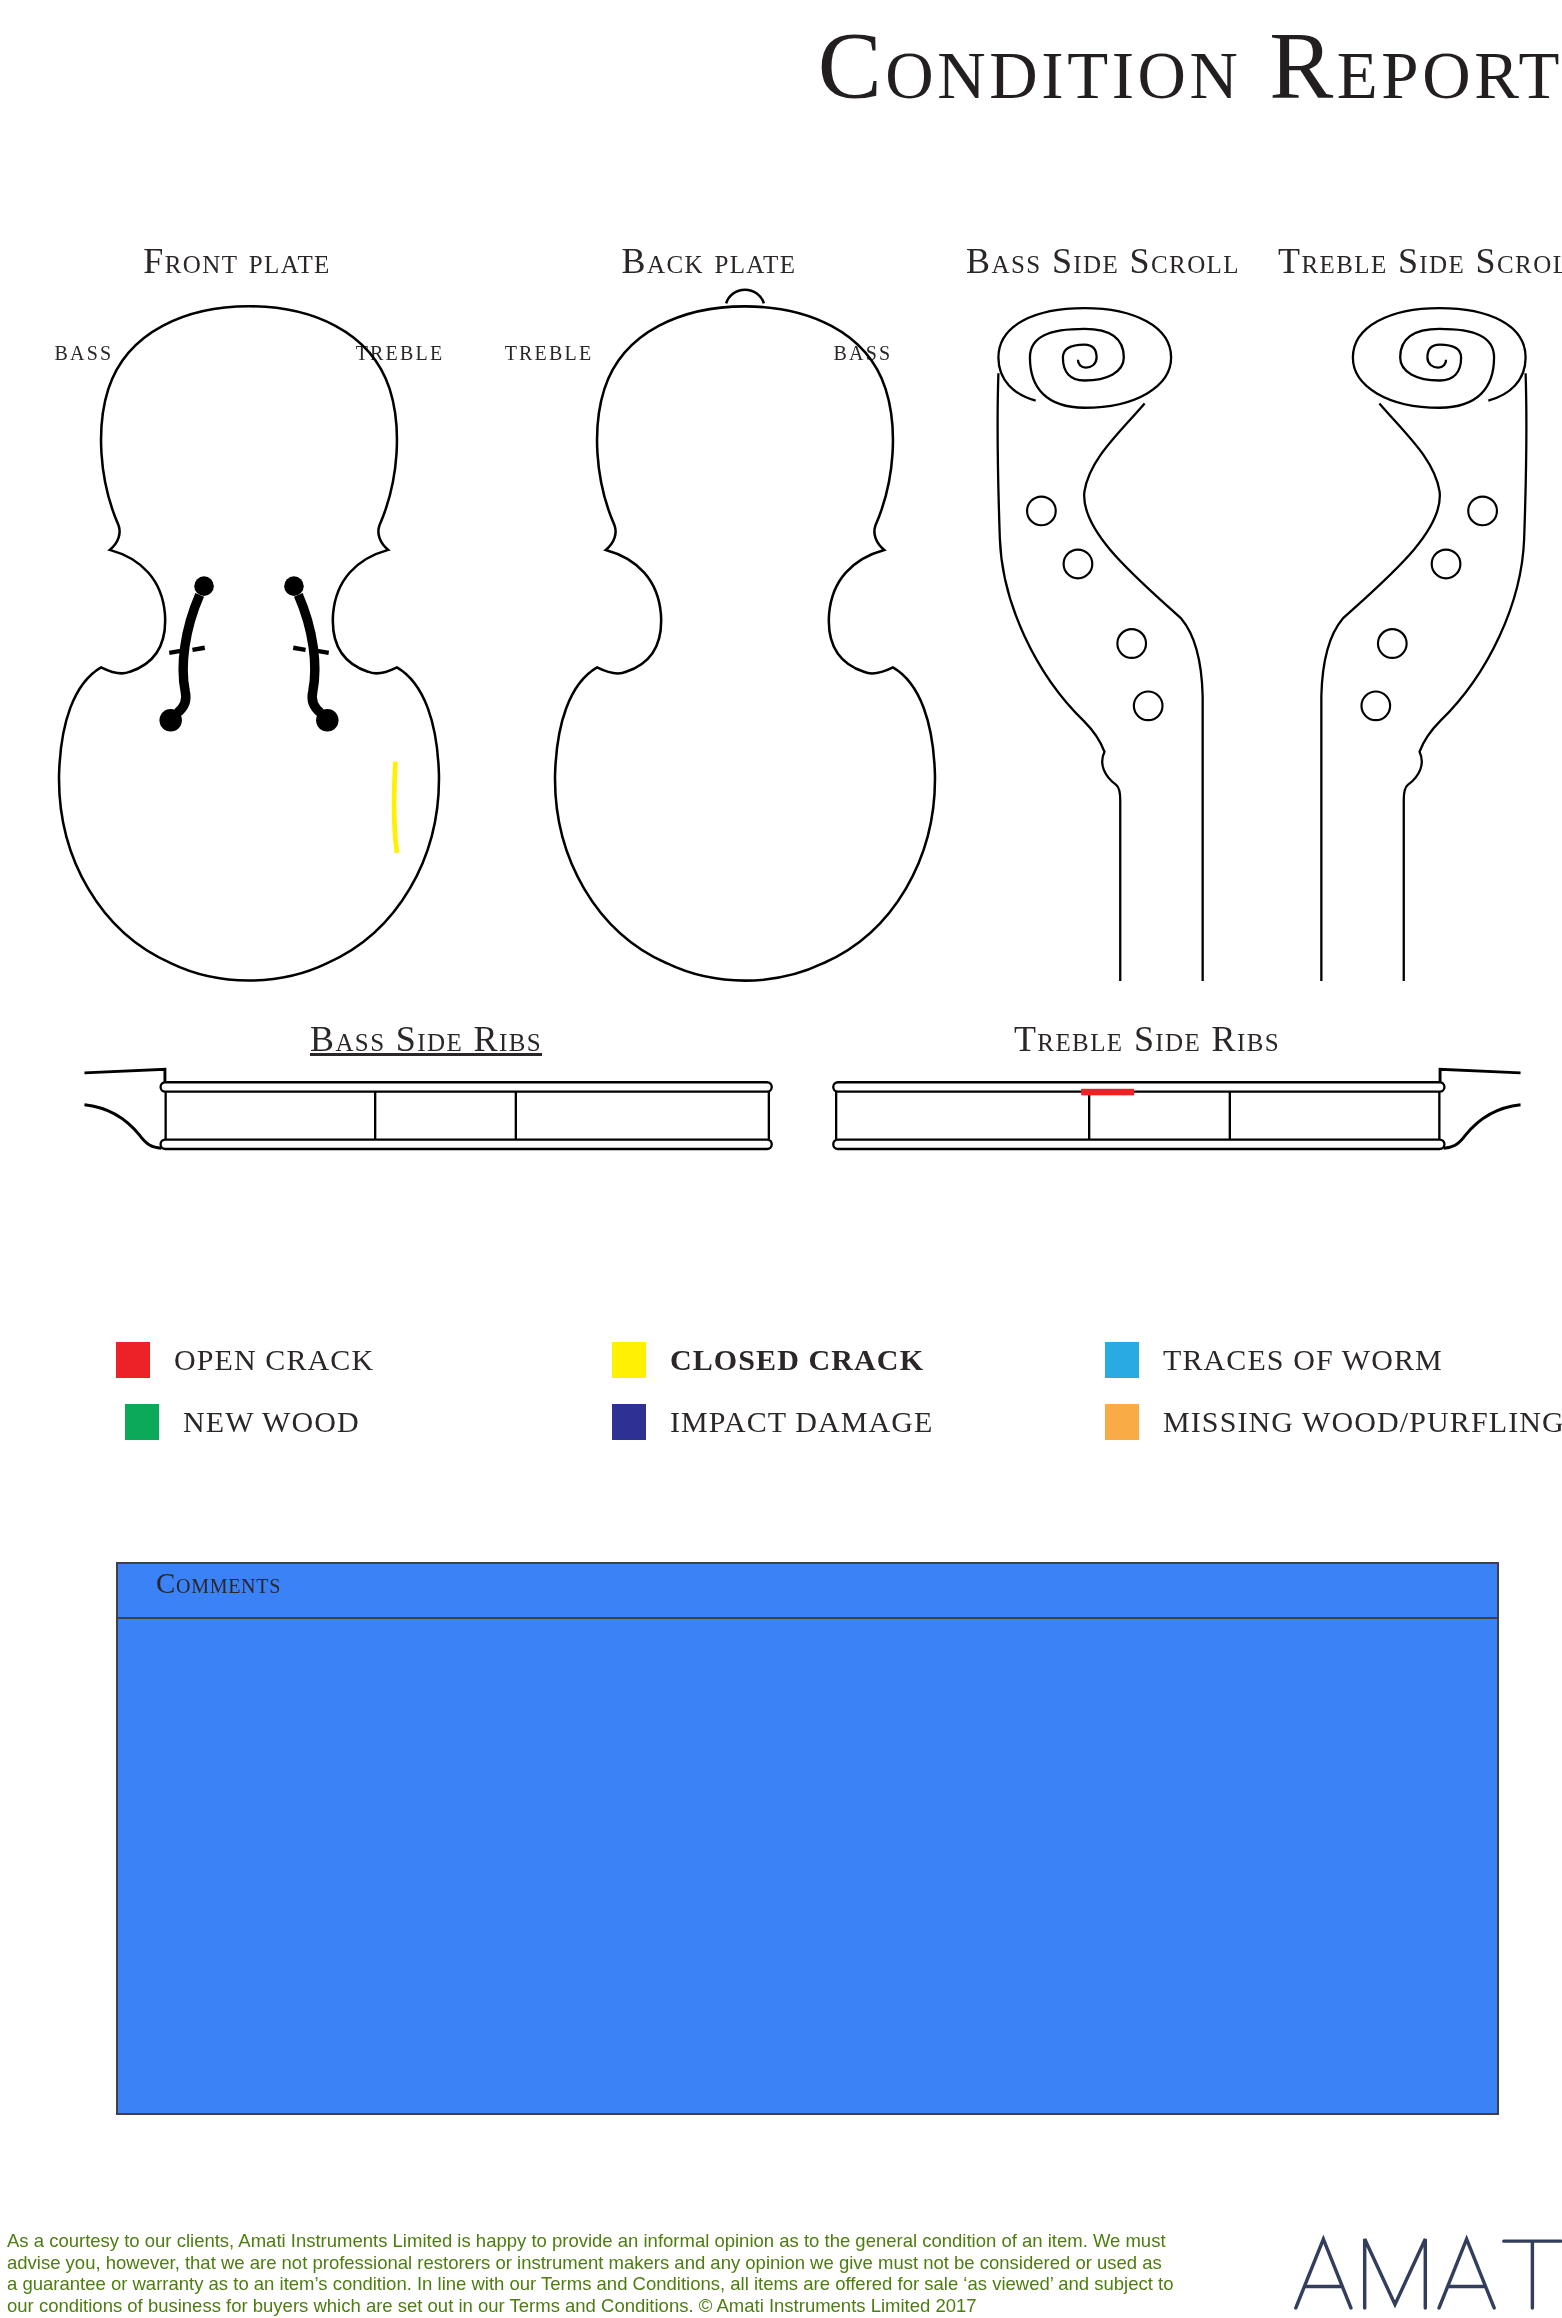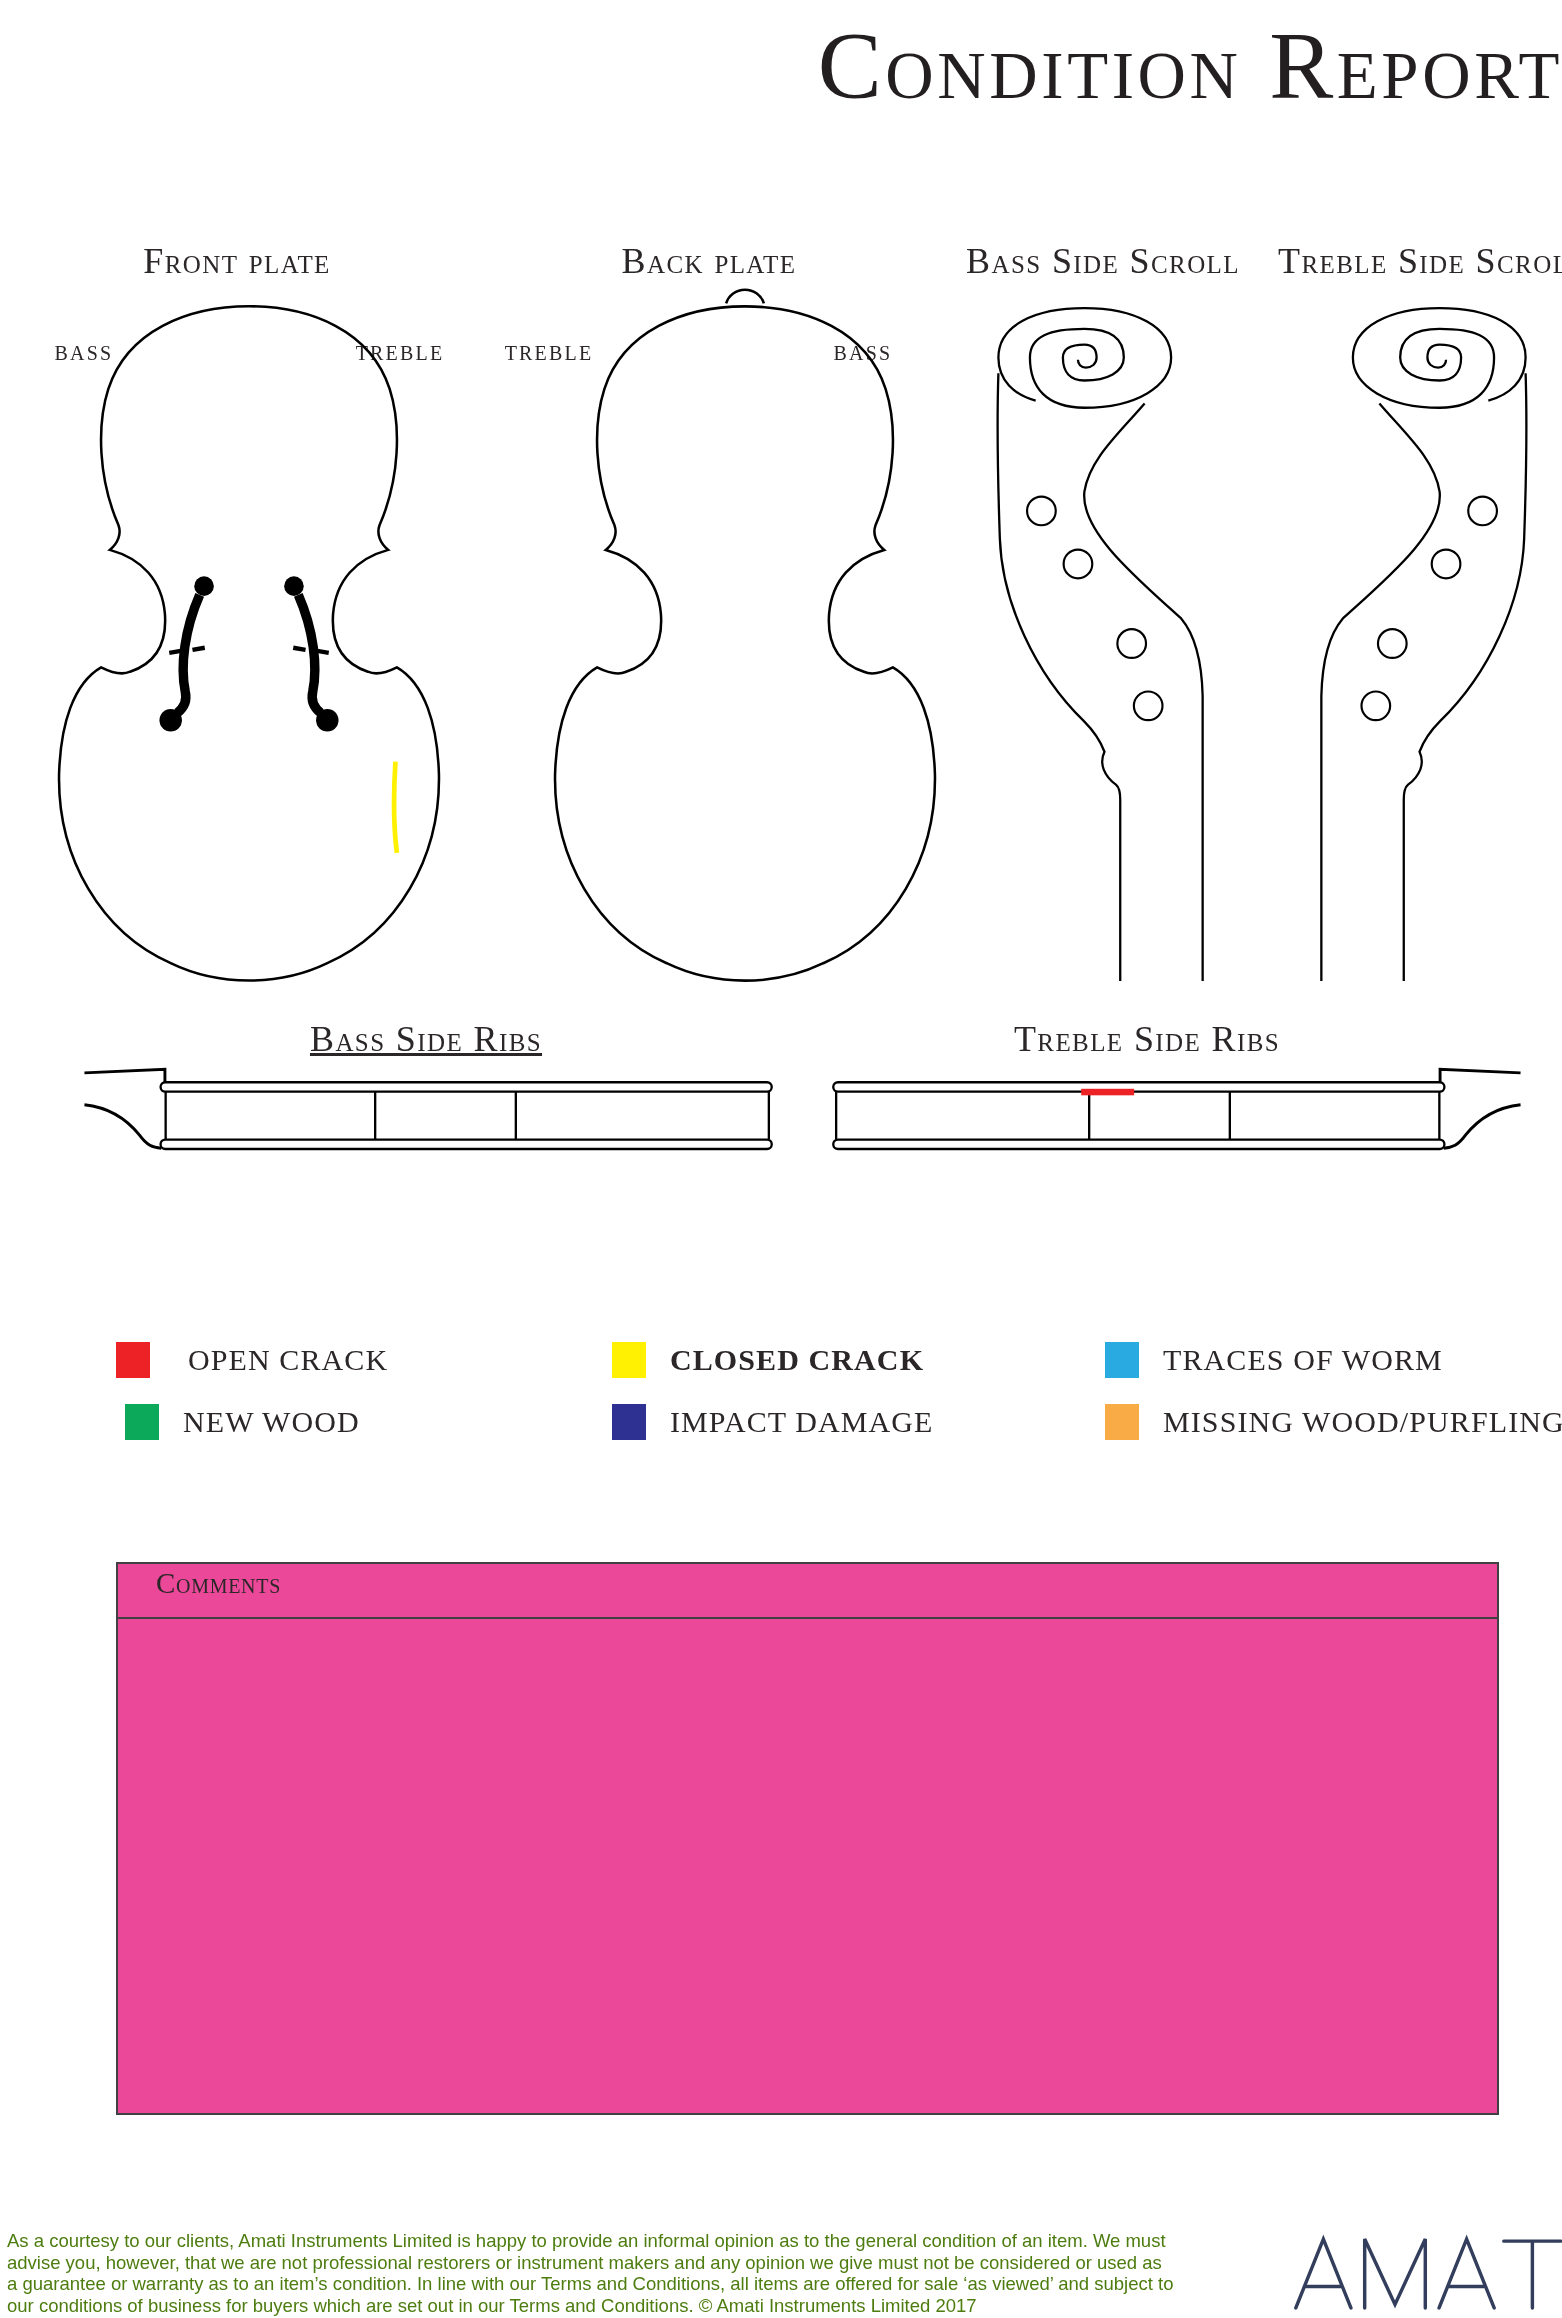--- a/index.html
+++ b/index.html
@@ -10,21 +10,21 @@
                font-variant:small-caps; font-size:96px; letter-spacing:3.6px; color:#231f20; }
   .sec-title { font-variant:small-caps; font-size:36px; letter-spacing:1.4px; color:#2b2627;
                transform:translateX(-50%); white-space:nowrap; }
   .plate-label { font-size:20px; letter-spacing:2.2px; color:#2b2627; transform:translateX(-50%); white-space:nowrap; }
   svg { position:absolute; overflow:visible; }
   .legend-item { position:absolute; display:flex; align-items:center; height:36px; }
   .swatch { width:34px; height:36px; flex:0 0 34px; }
   .legend-label { margin-left:24px; font-size:30px; letter-spacing:1.1px; color:#2b2627; white-space:nowrap; }
   .legend-label.bold { font-weight:bold; }
   .comments-box { position:absolute; left:116px; top:1562px; width:1383px; height:553px;
-                  border:2.2px solid #414042; background:#ec4899; }
+                  border:2.2px solid #414042; background:#3b82f6; }
   .comments-header { height:55px; border-bottom:2.2px solid #414042; padding:2.9px 0 0 38px;
                      font-variant:small-caps; font-size:29px; letter-spacing:0.7px; color:#2b2627; }
   .comments-body { width:100%; height:calc(100% - 57px); }
   .footer { position:absolute; left:7px; top:2230px; width:1218px;
             font-family:"Liberation Sans","DejaVu Sans",sans-serif;
             font-size:18.5px; line-height:21.6px; color:#4d7c0f; }
   .hairline { stroke:#000; fill:none; }
 </style>
 </head>
 <body>
@@ -145,21 +145,21 @@
     </g>
     <g class="hairline" stroke-width="3.2">
       <rect x="107" y="25" width="843" height="13" rx="6.5"></rect>
       <rect x="107" y="104" width="843" height="13" rx="6.5"></rect>
       <path d="M 114,38 L 114,104 M 946,38 L 946,104 M 403,38 L 403,104 M 597,38 L 597,104"></path>
     </g>
   </g>
   <rect x="352" y="34" width="73" height="9" style="fill: rgb(236, 34, 39);"></rect>
 </svg>
 
-<div class="legend-item" style="left:116px; top:1342px;gap:14px;">
+<div class="legend-item" style="left:116px; top:1342px;">
   <div class="swatch" style="background: rgb(236, 34, 39);"></div>
   <div class="legend-label">OPEN CRACK</div>
 </div>
 <div class="legend-item" style="left:612px; top:1342px;">
   <div class="swatch" style="background: rgb(255, 241, 1);"></div>
   <div class="legend-label bold">CLOSED CRACK</div>
 </div>
 <div class="legend-item" style="left:1105px; top:1342px;">
   <div class="swatch" style="background: rgb(41, 171, 226);"></div>
   <div class="legend-label">TRACES OF WORM</div>

